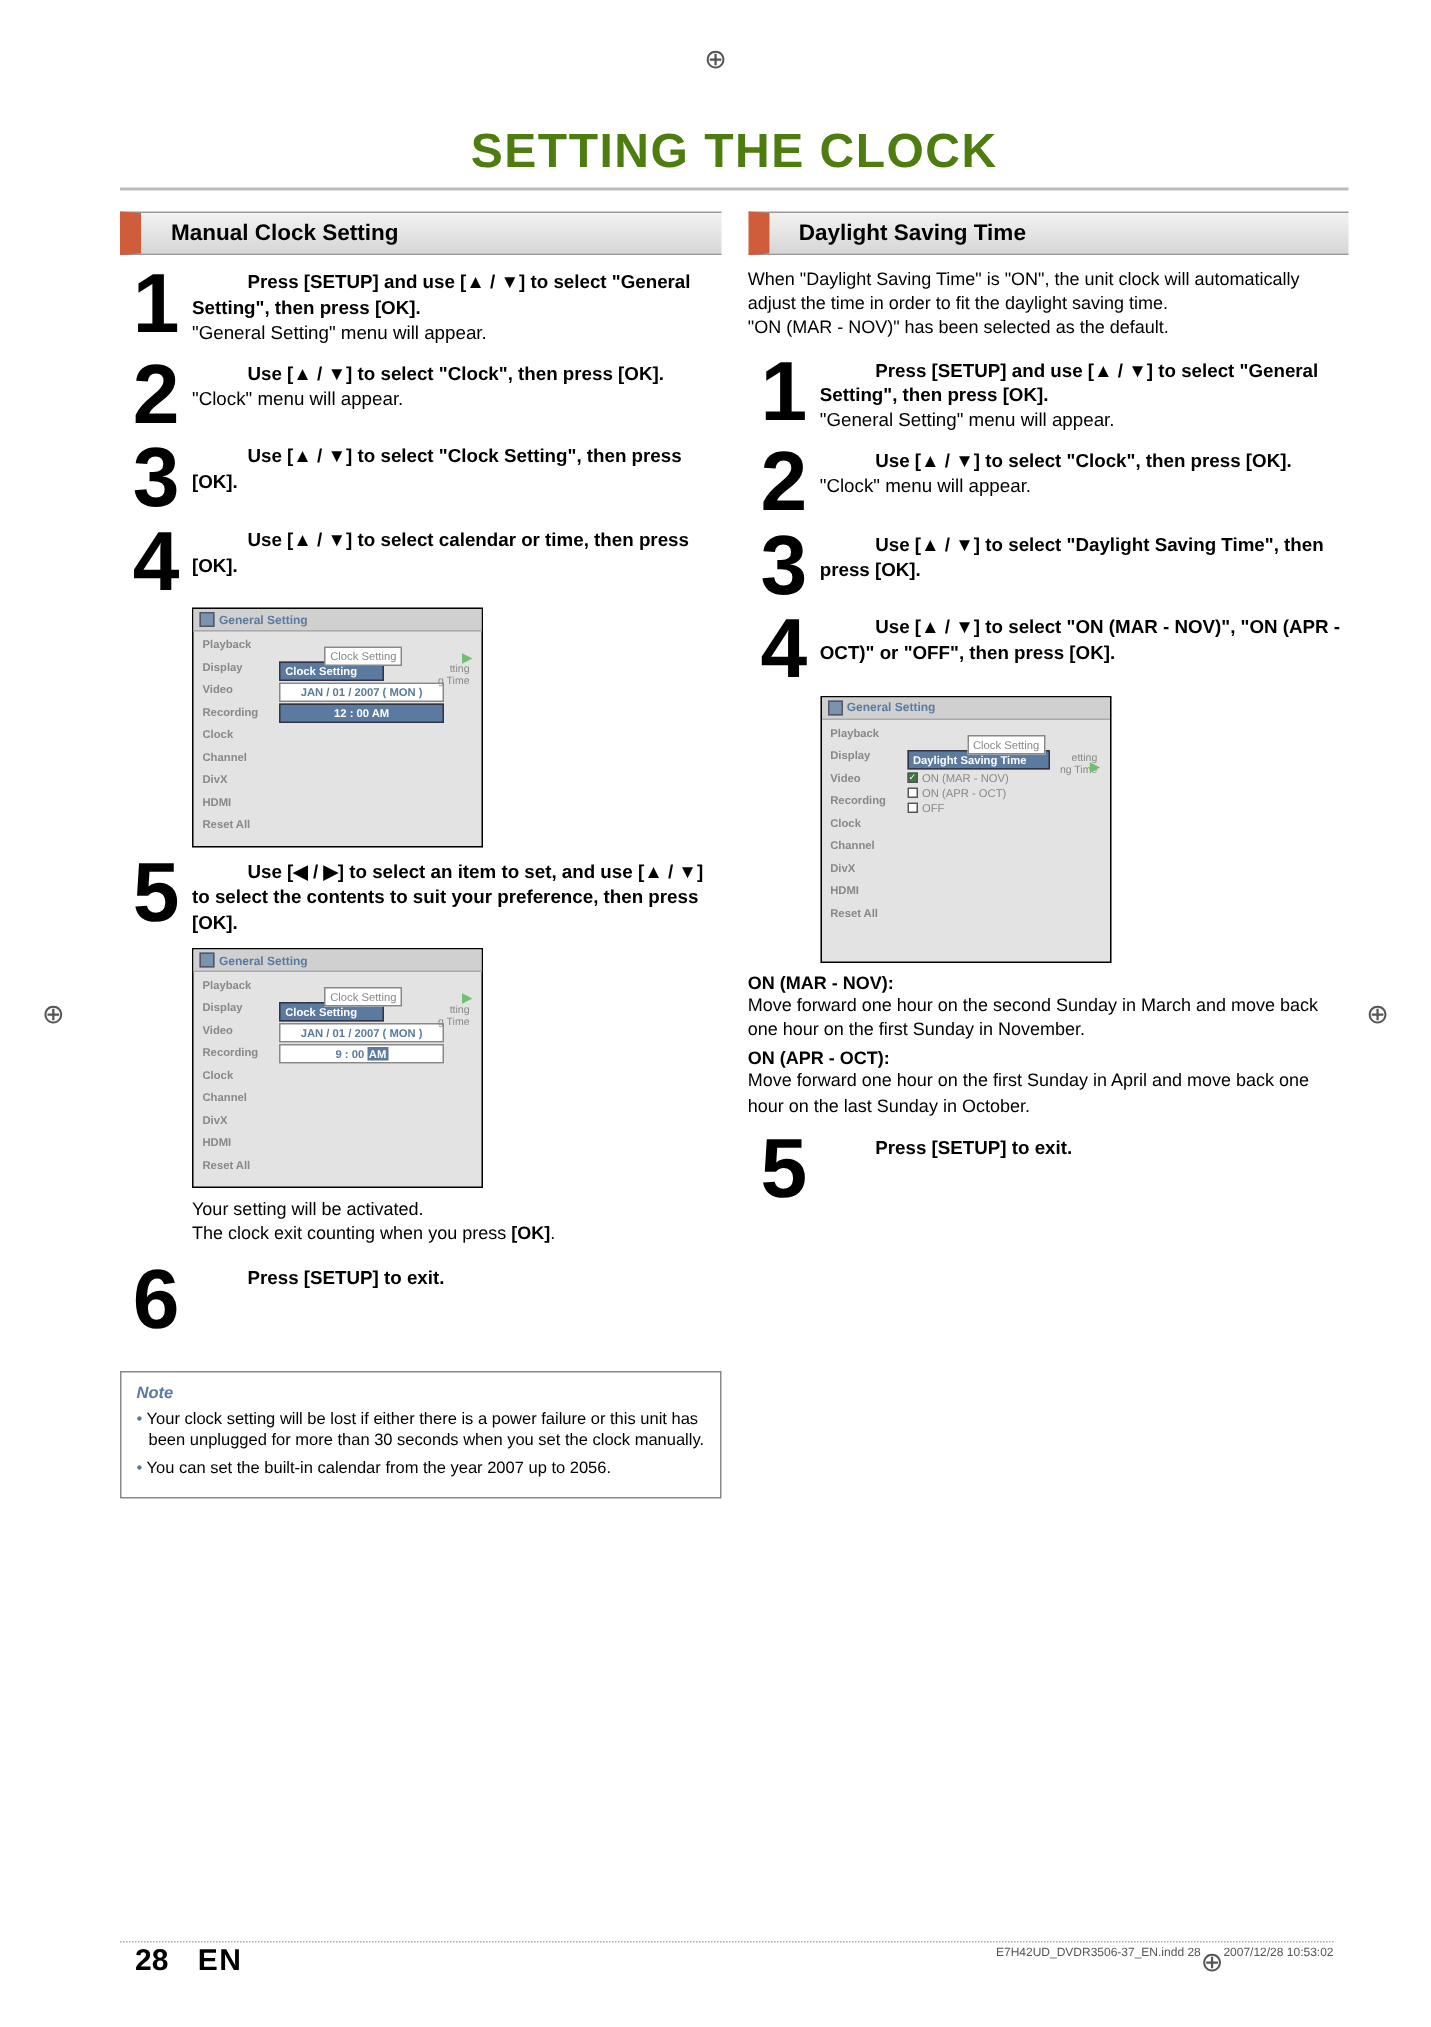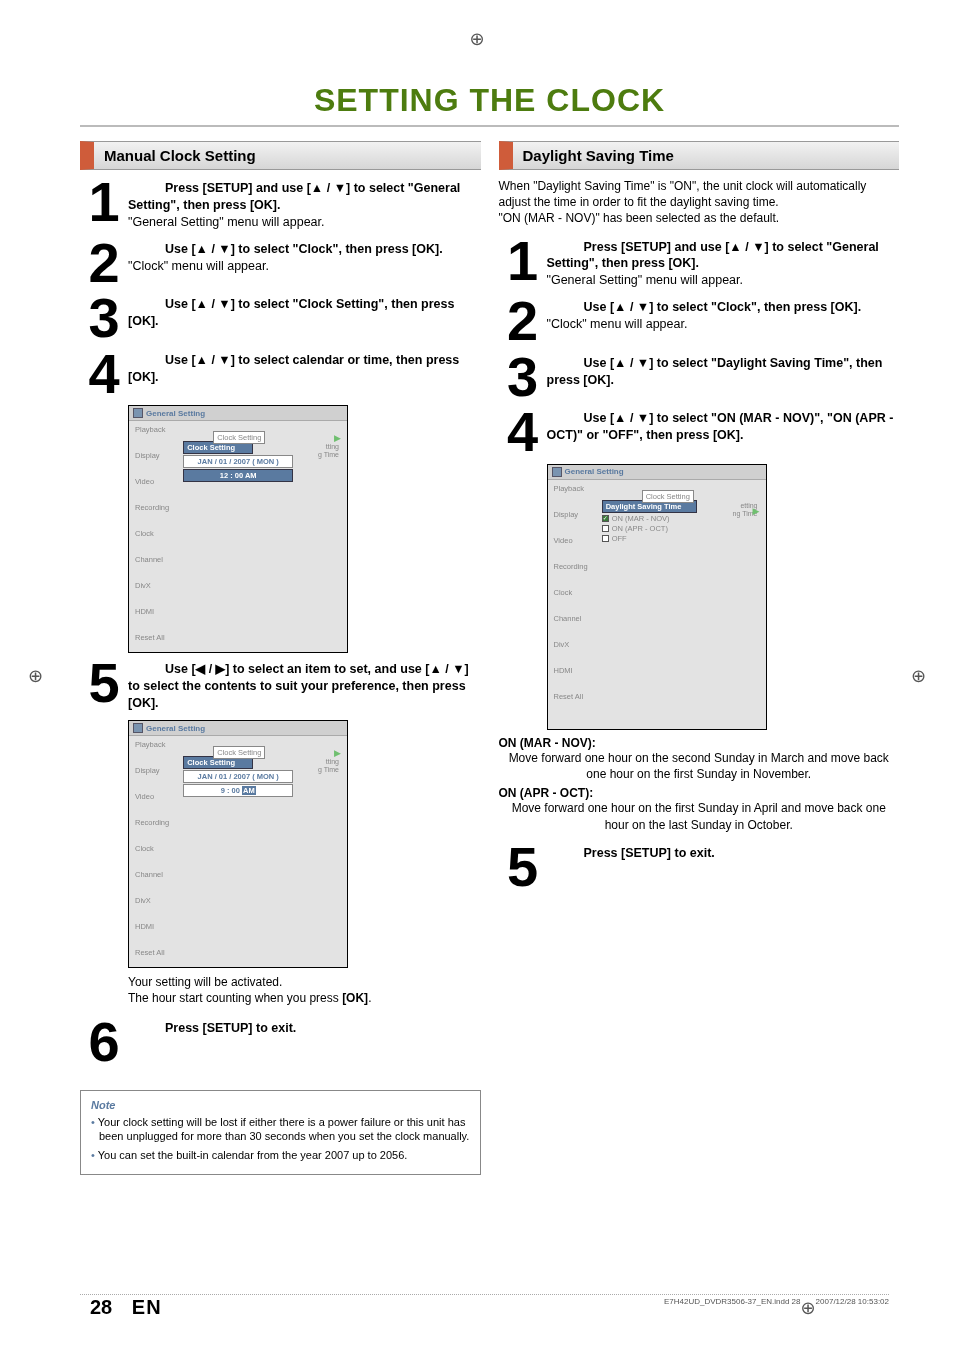--- a/index.html
+++ b/index.html
@@ -45,21 +45,21 @@
     gap: 18px;
   }
   .col {
     width: 50%;
   }
   .section-hdr {
     background: linear-gradient(#f2f2f2, #d6d6d6);
     border-left: 14px solid #cf5c3a;
     border-top: 1px solid #999;
     border-bottom: 1px solid #999;
-    padding: 5px 10px;
+    padding: 5px 20px;
     font-size: 15px;
     font-weight: bold;
     margin-bottom: 8px;
   }
   .step {
     display: flex;
     margin-bottom: 8px;
   }
   .step-num {
     font-size: 56px;
@@ -72,21 +72,21 @@
   .step-body {
     font-size: 12.5px;
     line-height: 1.35;
     padding-top: 2px;
   }
   .step-body .bold { font-weight: bold; margin-left: 37px; }
 
   .menu-box {
     border: 1px solid #000;
     background: #e3e3e3;
-    width: 220px;
+    width: 194px;
     margin: 6px 0 6px 48px;
     font-size: 7.5px;
     color: #888;
   }
   .menu-title {
     background: #d0d0d0;
     border-bottom: 1px solid #aaa;
     padding: 2px 4px;
     font-weight: bold;
     color: #5a7aa0;
@@ -104,21 +104,22 @@
   }
   .menu-body {
     display: flex;
     padding: 4px 4px 10px 4px;
     gap: 4px;
     position: relative;
   }
   .menu-left {
     display: flex;
     flex-direction: column;
-    gap: 17px;
+    gap: 6px;
+    font-weight: bold;
   }
   .menu-left span { padding: 0 2px; }
   .menu-right {
     flex: 1;
     position: relative;
     padding-left: 8px;
   }
   .panel-box {
     position: absolute;
     background: #fff;
@@ -205,21 +206,21 @@
     border-top: 1px dotted #aaa;
     padding-top: 2px;
   }
 
   .intro-p {
     font-size: 12px;
     line-height: 1.35;
     margin-bottom: 10px;
   }
   .sub-bold { font-weight: bold; font-size: 12px; margin-top: 4px; }
-  .sub-text { font-size: 12px; line-height: 1.35; margin-bottom: 4px; text-align: center; }
+  .sub-text { font-size: 12px; line-height: 1.35; margin-bottom: 4px; }
 </style>
 </head>
 <body>
 
 <div class="crop-mark crop-top">⊕</div>
 <div class="crop-mark crop-left">⊕</div>
 <div class="crop-mark crop-right">⊕</div>
 
 <div class="page">
   <div class="main-title">SETTING THE CLOCK</div>
@@ -320,21 +321,21 @@
               <div class="val-row" style="width:110px; color:#5a7aa0;">
                 <span>9 : 00 </span><span class="highlight-am">AM</span>
               </div>
             </div>
           </div>
         </div>
       </div>
 
       <div style="font-size:12px; margin-left:48px; line-height:1.35;">
         <span>Your setting will be activated.</span><br>
-        <span>The hour start counting when you press </span><span class="bold" style="font-weight:bold;text-align:center;">[OK]</span><span>.</span>
+        <span>The clock exit counting when you press </span><span class="bold" style="font-weight:bold;text-align:center;">[OK]</span><span>.</span>
       </div>
 
       <div class="step" style="margin-top:12px;">
         <div class="step-num">6</div>
         <div class="step-body">
           <span class="bold">Press [SETUP] to exit.</span>
         </div>
       </div>
 
       <div class="note-box">

